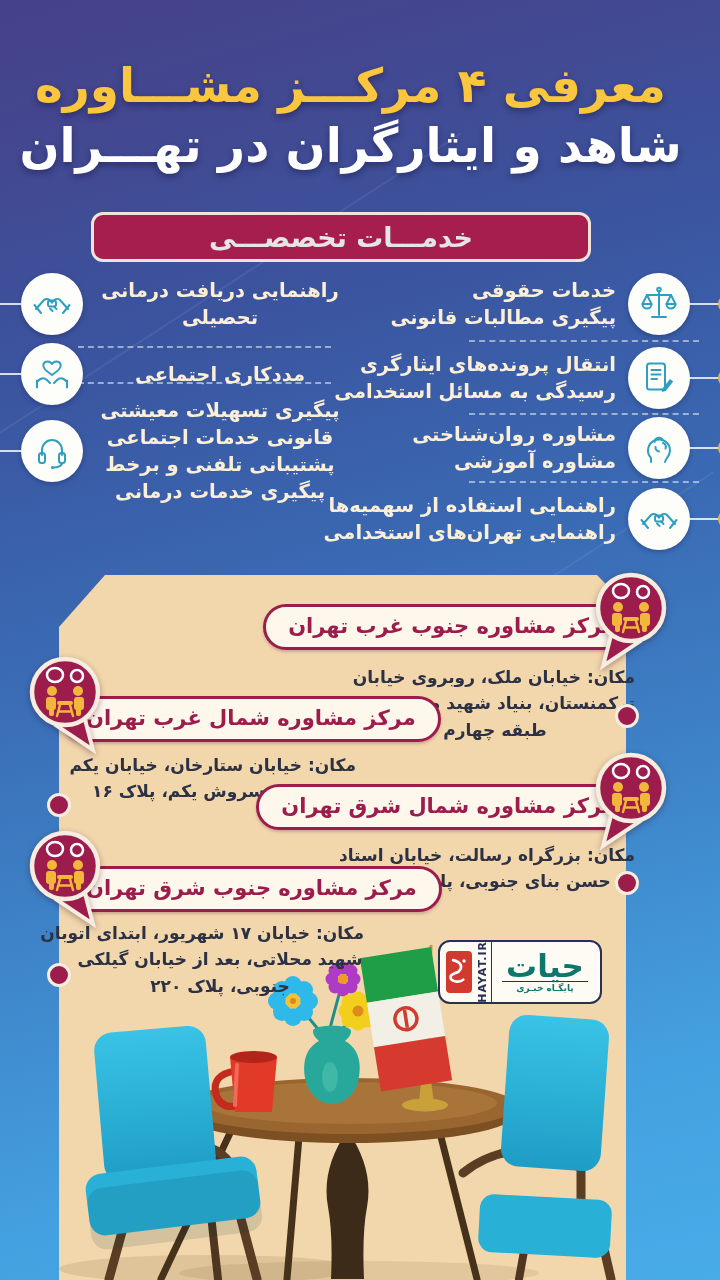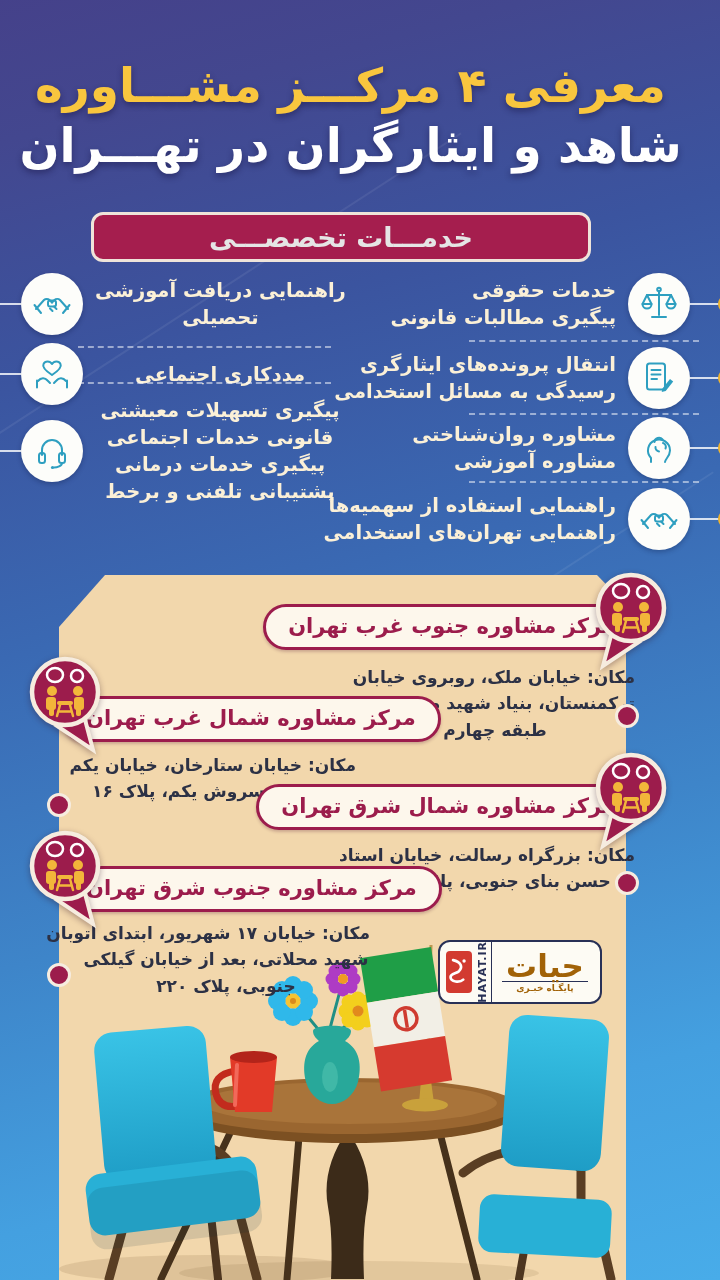--- a/index.html
+++ b/index.html
@@ -56,21 +56,21 @@
   .edge-dot{position:absolute;z-index:4;width:24px;height:24px;border-radius:50%;
     background:#9c1c4c;border:3px solid #f6ecdf;box-sizing:border-box;}
   
   .logo{position:absolute;left:457px;top:940px;width:164px;height:64px;z-index:6;
     background:#fdfbf4;border:2px solid #283056;border-radius:12px;
     display:flex;flex-direction:row;align-items:center;direction:ltr;padding:4px 6px;box-sizing:border-box;gap:4px;}
   .stamp{width:26px;height:42px;background:#d23a30;border-radius:4px;flex:0 0 auto;
     display:flex;align-items:center;justify-content:center;}
   .site-vert{writing-mode:vertical-rl;transform:rotate(180deg);font-size:11px;font-weight:bold;
     color:#283056;letter-spacing:1px;border-left:1.5px solid #283056;padding-left:2px;flex:0 0 auto;}
-  .logo-fa{flex:1;text-align:center;color:#a16207;}
+  .logo-fa{flex:1;text-align:center;color:#0f766e;}
   .logo-name{font-size:31px;font-weight:bold;line-height:30px;}
   .logo-tag{font-size:9px;font-weight:bold;letter-spacing:1px;border-top:1px solid #283056;margin:0 6px;padding-top:1px;}
 </style>
 </head>
 <body>
 
 <div class="poster">
 
   <div class="diag" style="left:-40px;top:470px;width:620px;transform:rotate(-33deg);"></div>
   <div class="diag" style="left:380px;top:700px;width:420px;transform:rotate(-33deg);"></div>
@@ -158,21 +158,21 @@
         <path d="M4 25l8-9c1.5-1.5 4-1.5 5.5 0l2.5 2.5"></path>
           <path d="M36 25l-8-9c-1.5-1.5-4-1.5-5.5 0L20 18.5"></path>
         <rect x="16" y="16.5" width="8" height="6" rx="2"></rect>
           <path d="M18 24.5l2.5 2.5M22 22.5l2.5 2.5"></path>
         <path d="M2.5 21l6.5 8M37.5 21l-6.5 8"></path>
       </svg>
       <span class="ln"></span>
       <span class="dot"></span>
     </span>
     <div class="svc-text">
-      <div>راهنمایی دریافت آموزشی</div>
+      <div>راهنمایی دریافت درمانی</div>
         <div>تحصیلی</div>
     </div>
   </div>
   <div class="sep" style="top:346px;left:97px;width:253px;"></div>
 
   <div class="svc svc-left" style="top:348px;height:52px;">
     <span class="icn">
       <svg viewBox="0 0 40 40" fill="none" stroke="#2e9fc0" stroke-width="2" stroke-linecap="round" stroke-linejoin="round">
         <path d="M20 10c-2-3.5-7-3.5-8.5 0-1.5 3 1 6 8.5 11 7.5-5 10-8 8.5-11-1.5-3.5-6.5-3.5-8.5 0z"></path>
         <path d="M6 27c3-3.5 7-3.5 9.5-.5l2.5 2.5M34 27c-3-3.5-7-3.5-9.5-.5L22 29"></path>
@@ -195,22 +195,22 @@
           <rect x="27" y="22" width="6" height="10" rx="2.5"></rect>
         <path d="M30 32c0 3-5 4.5-8 4.5"></path>
           <circle cx="20.5" cy="36.5" r="1.6" fill="#2e9fc0" stroke="none"></circle>
       </svg>
       <span class="ln"></span>
       <span class="dot"></span>
     </span>
     <div class="svc-text">
       <div>پیگیری تسهیلات معیشتی</div>
         <div>قانونی خدمات اجتماعی</div>
-      <div>پیگیری خدمات درمانی</div>
-        <div>پشتیبانی تلفنی و برخط</div>
+      <div>پشتیبانی تلفنی و برخط</div>
+        <div>پیگیری خدمات درمانی</div>
     </div>
   </div>
 
   <div class="card"></div>
 
   <svg class="scene" viewBox="0 0 567 340">
     <defs>
       <linearGradient id="cyGrad" x1="0" y1="0" x2="0" y2="1">
         <stop offset="0" stop-color="#39c3e6"></stop>
           <stop offset="1" stop-color="#1e9dc6"></stop>
@@ -398,21 +398,21 @@
       <circle cx="55" cy="39" r="5"></circle>
         <rect x="51" y="45" width="10" height="13" rx="3"></rect>
         <rect x="53" y="55" width="5" height="9" rx="2"></rect>
       <rect x="34" y="49" width="16" height="4" rx="2"></rect>
     </g>
     <path d="M37 53l-3 11M47 53l3 11M36.5 59.5h11" stroke="#f2b63a" stroke-width="2.5" fill="none" stroke-linecap="round"></path>
   </svg>
   <div class="center-pill" style="left:80px;top:866px;">
     <span>مرکز مشاوره جنوب شرق تهران</span>
   </div>
-  <div class="addr" style="left:101px;top:920px;width:288px;">
+  <div class="addr" style="left:95px;top:920px;width:288px;">
     <div>مکان: خیابان ۱۷ شهریور، ابتدای اتوبان</div>
     <div>شهید محلاتی، بعد از خیابان گیلکی</div>
     <div>جنوبی، پلاک ۲۲۰</div>
   </div>
   <div class="edge-dot" style="left:66px;top:963px;"></div>
 
   <div class="logo">
     <span class="stamp">
       <svg viewBox="0 0 26 42" width="22" height="38">
         <path d="M6 7c9 2 12 8 7 13-3.5 3-10 2.5-10 7 0 6 11 7 15 3" stroke="#fff" stroke-width="3.2" fill="none" stroke-linecap="round"></path>

